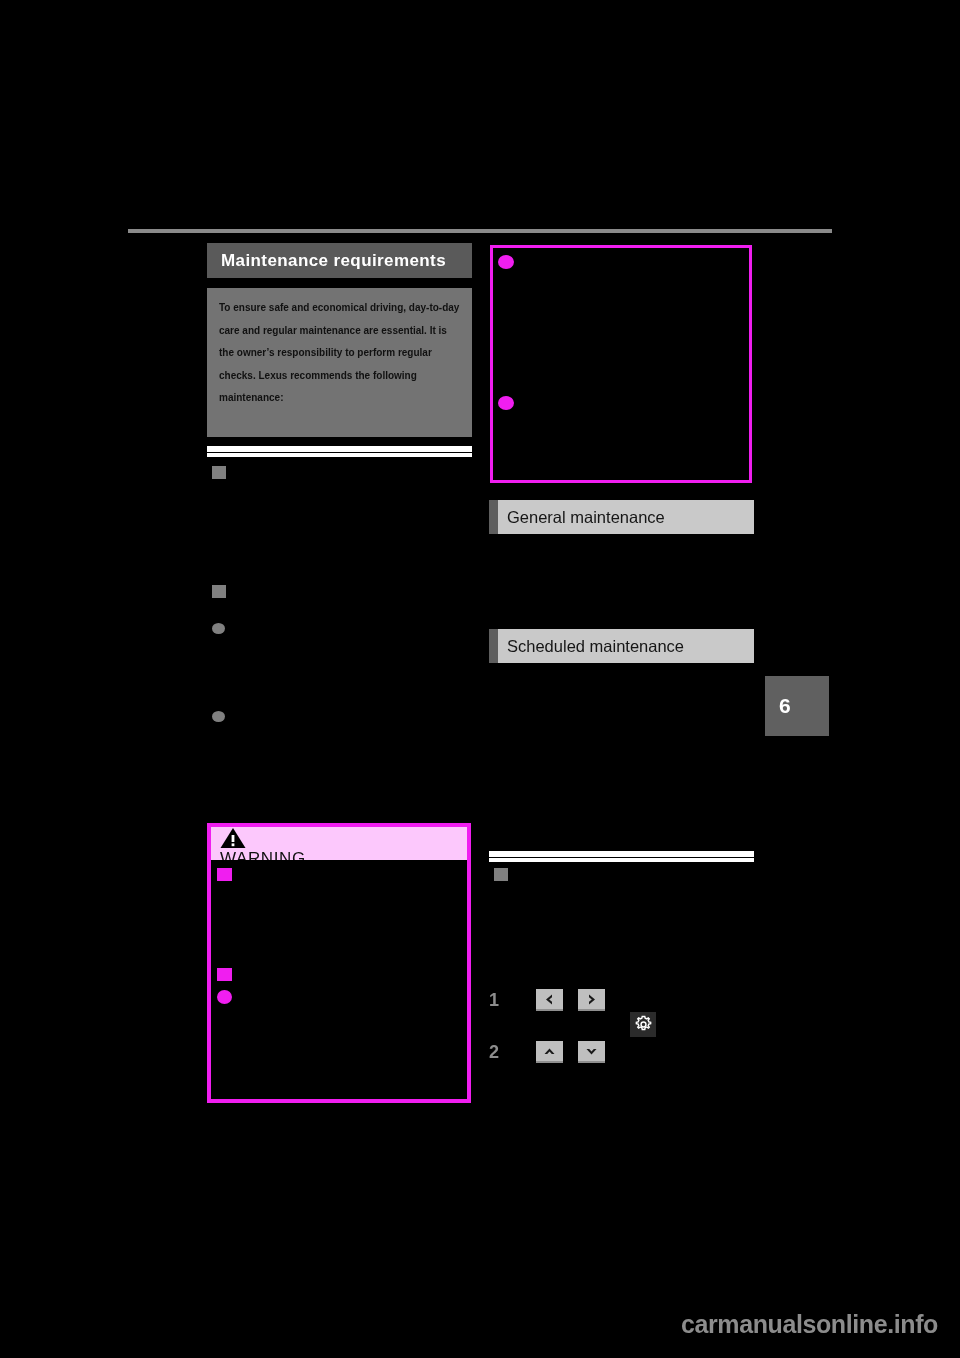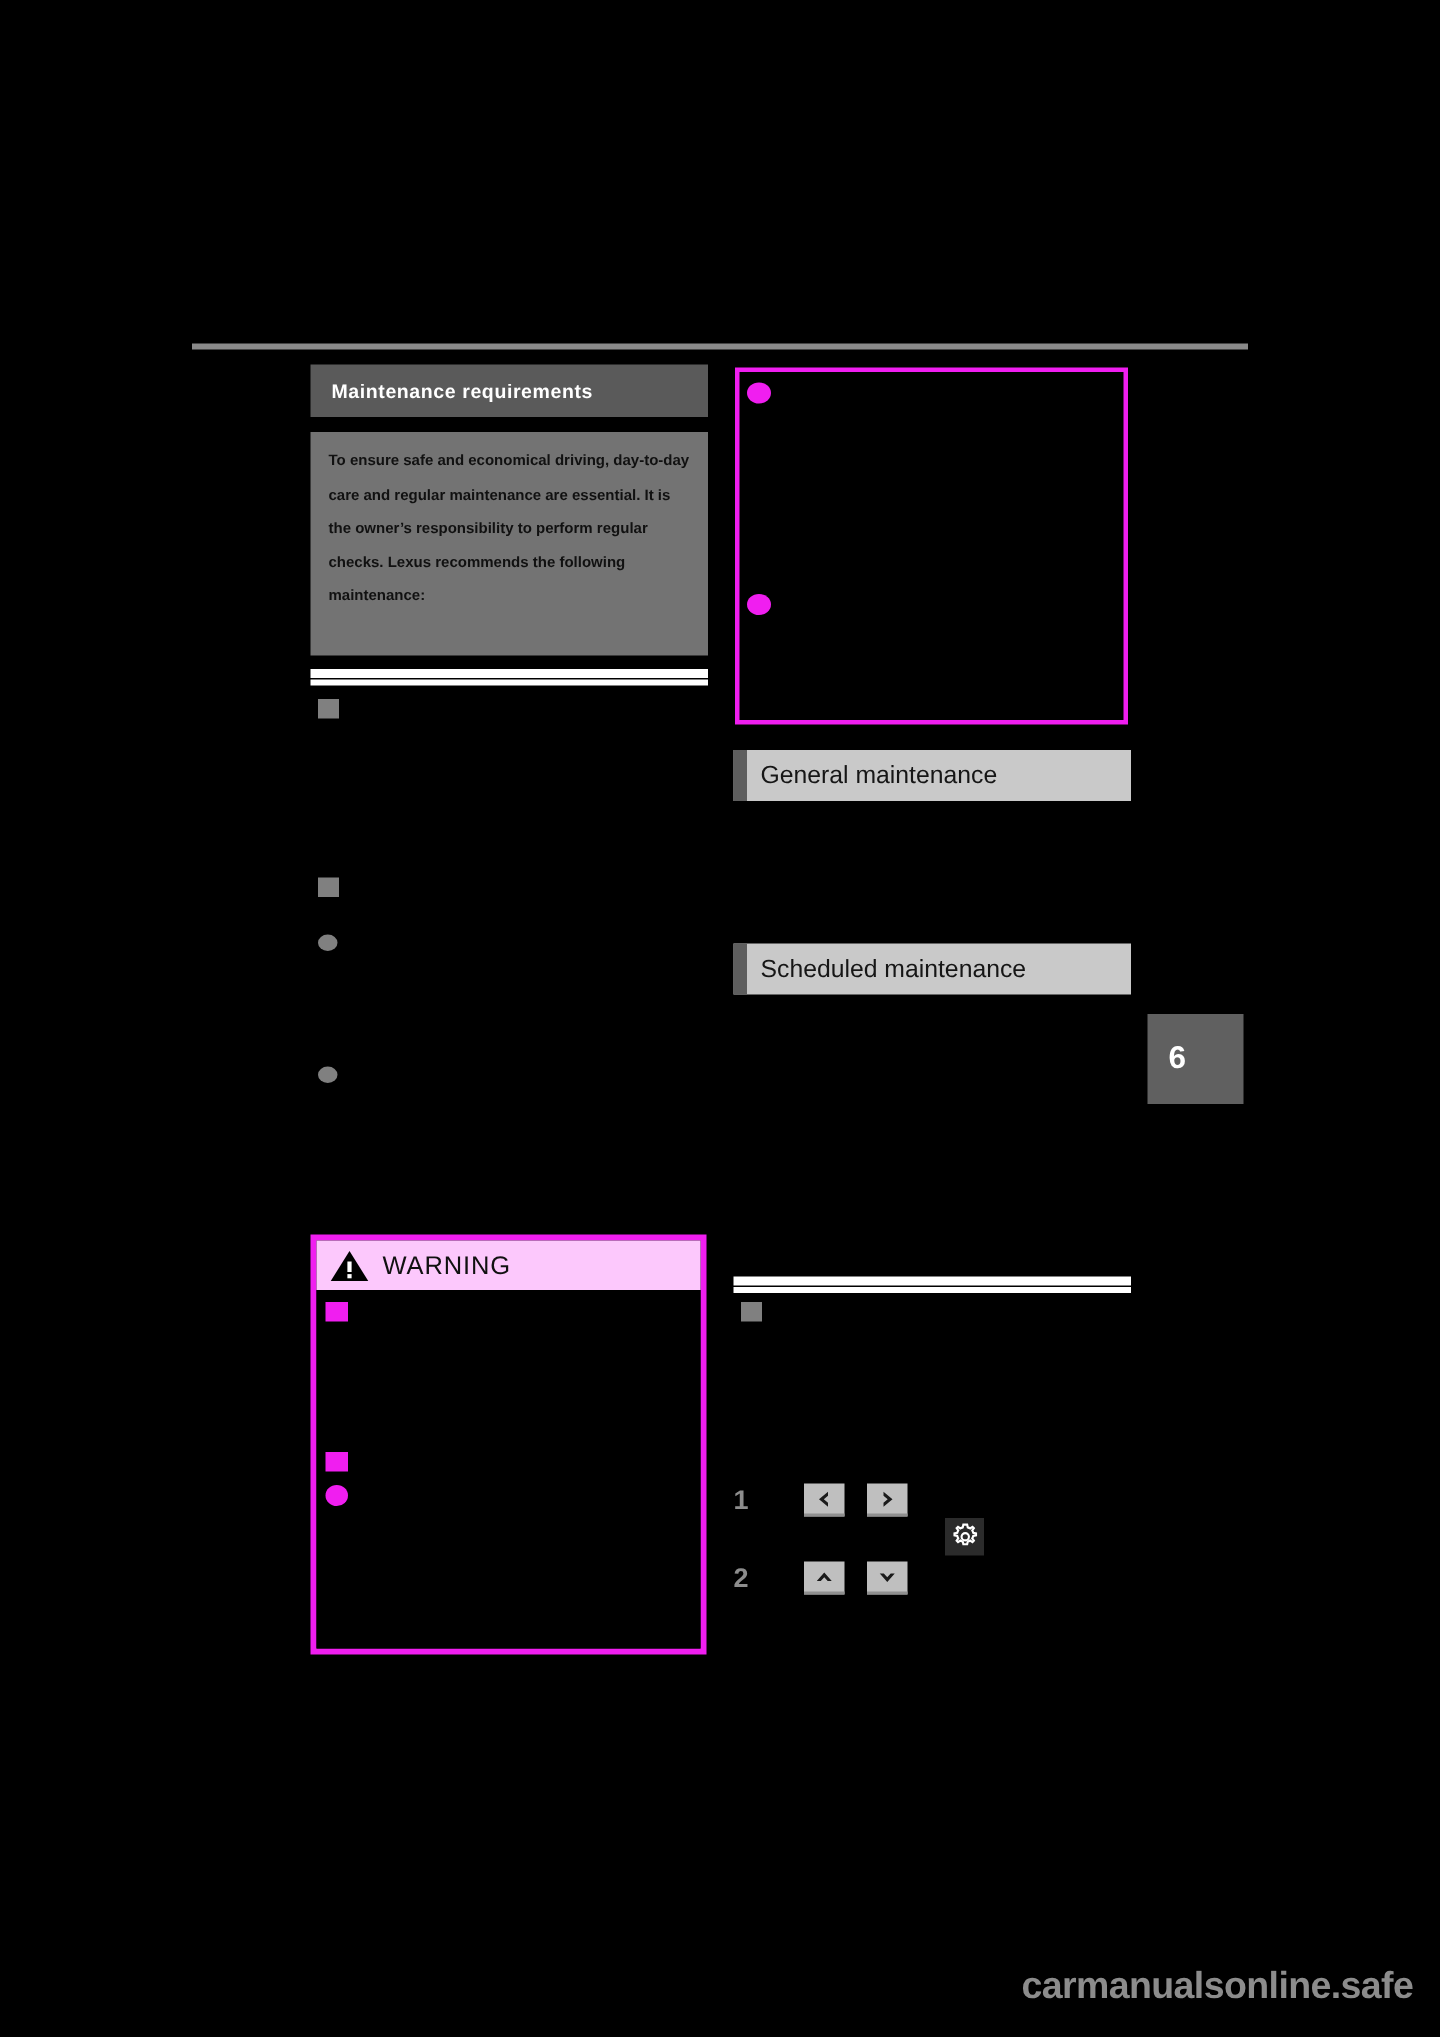--- a/index.html
+++ b/index.html
@@ -42,21 +42,21 @@
     top: 243px;
     width: 265px;
     height: 35px;
     background: #5a5a5a;
     display: flex;
     align-items: center;
     box-sizing: border-box;
     padding-left: 14px;
   }
   .title-bar .t {
-    font-size: 13px;
+    font-size: 17px;
     font-weight: bold;
     letter-spacing: 0.4px;
     color: #ffffff;
     white-space: nowrap;
   }
 
   
   .intro {
     position: absolute;
     left: 207px;
@@ -157,23 +157,24 @@
     background: #000000;
     box-sizing: border-box;
   }
   .warn-head {
     position: absolute;
     left: 0; top: 0;
     width: 100%;
     height: 33px;
     background: #fcc8fc;
     display: flex;
-    align-items: center;
+    align-items: flex-start;
     padding-left: 9px;
     box-sizing: border-box;
+    flex-direction: column;
   }
   .warn-head .tri {
     width: 26px;
     height: 22px;
     flex: 0 0 auto;
     margin-right: 9px;
   }
   .warn-head .t {
     font-size: 17px;
     color: #111111;
@@ -358,15 +359,15 @@
       <svg width="13" height="13" viewBox="0 0 13 13">
         <polygon points="1.5,4 6.5,9.6 11.5,4 8.8,4 6.5,6.5 4.2,4" fill="#1a1a1a"></polygon>
       </svg>
     </span>
   </div>
 
   <div class="chapter-tab">
     <span class="n">6</span>
   </div>
 
-  <div class="watermark">carmanualsonline.safe</div>
+  <div class="watermark">carmanualsonline.info</div>
 
 </div>
 
 </body></html>

